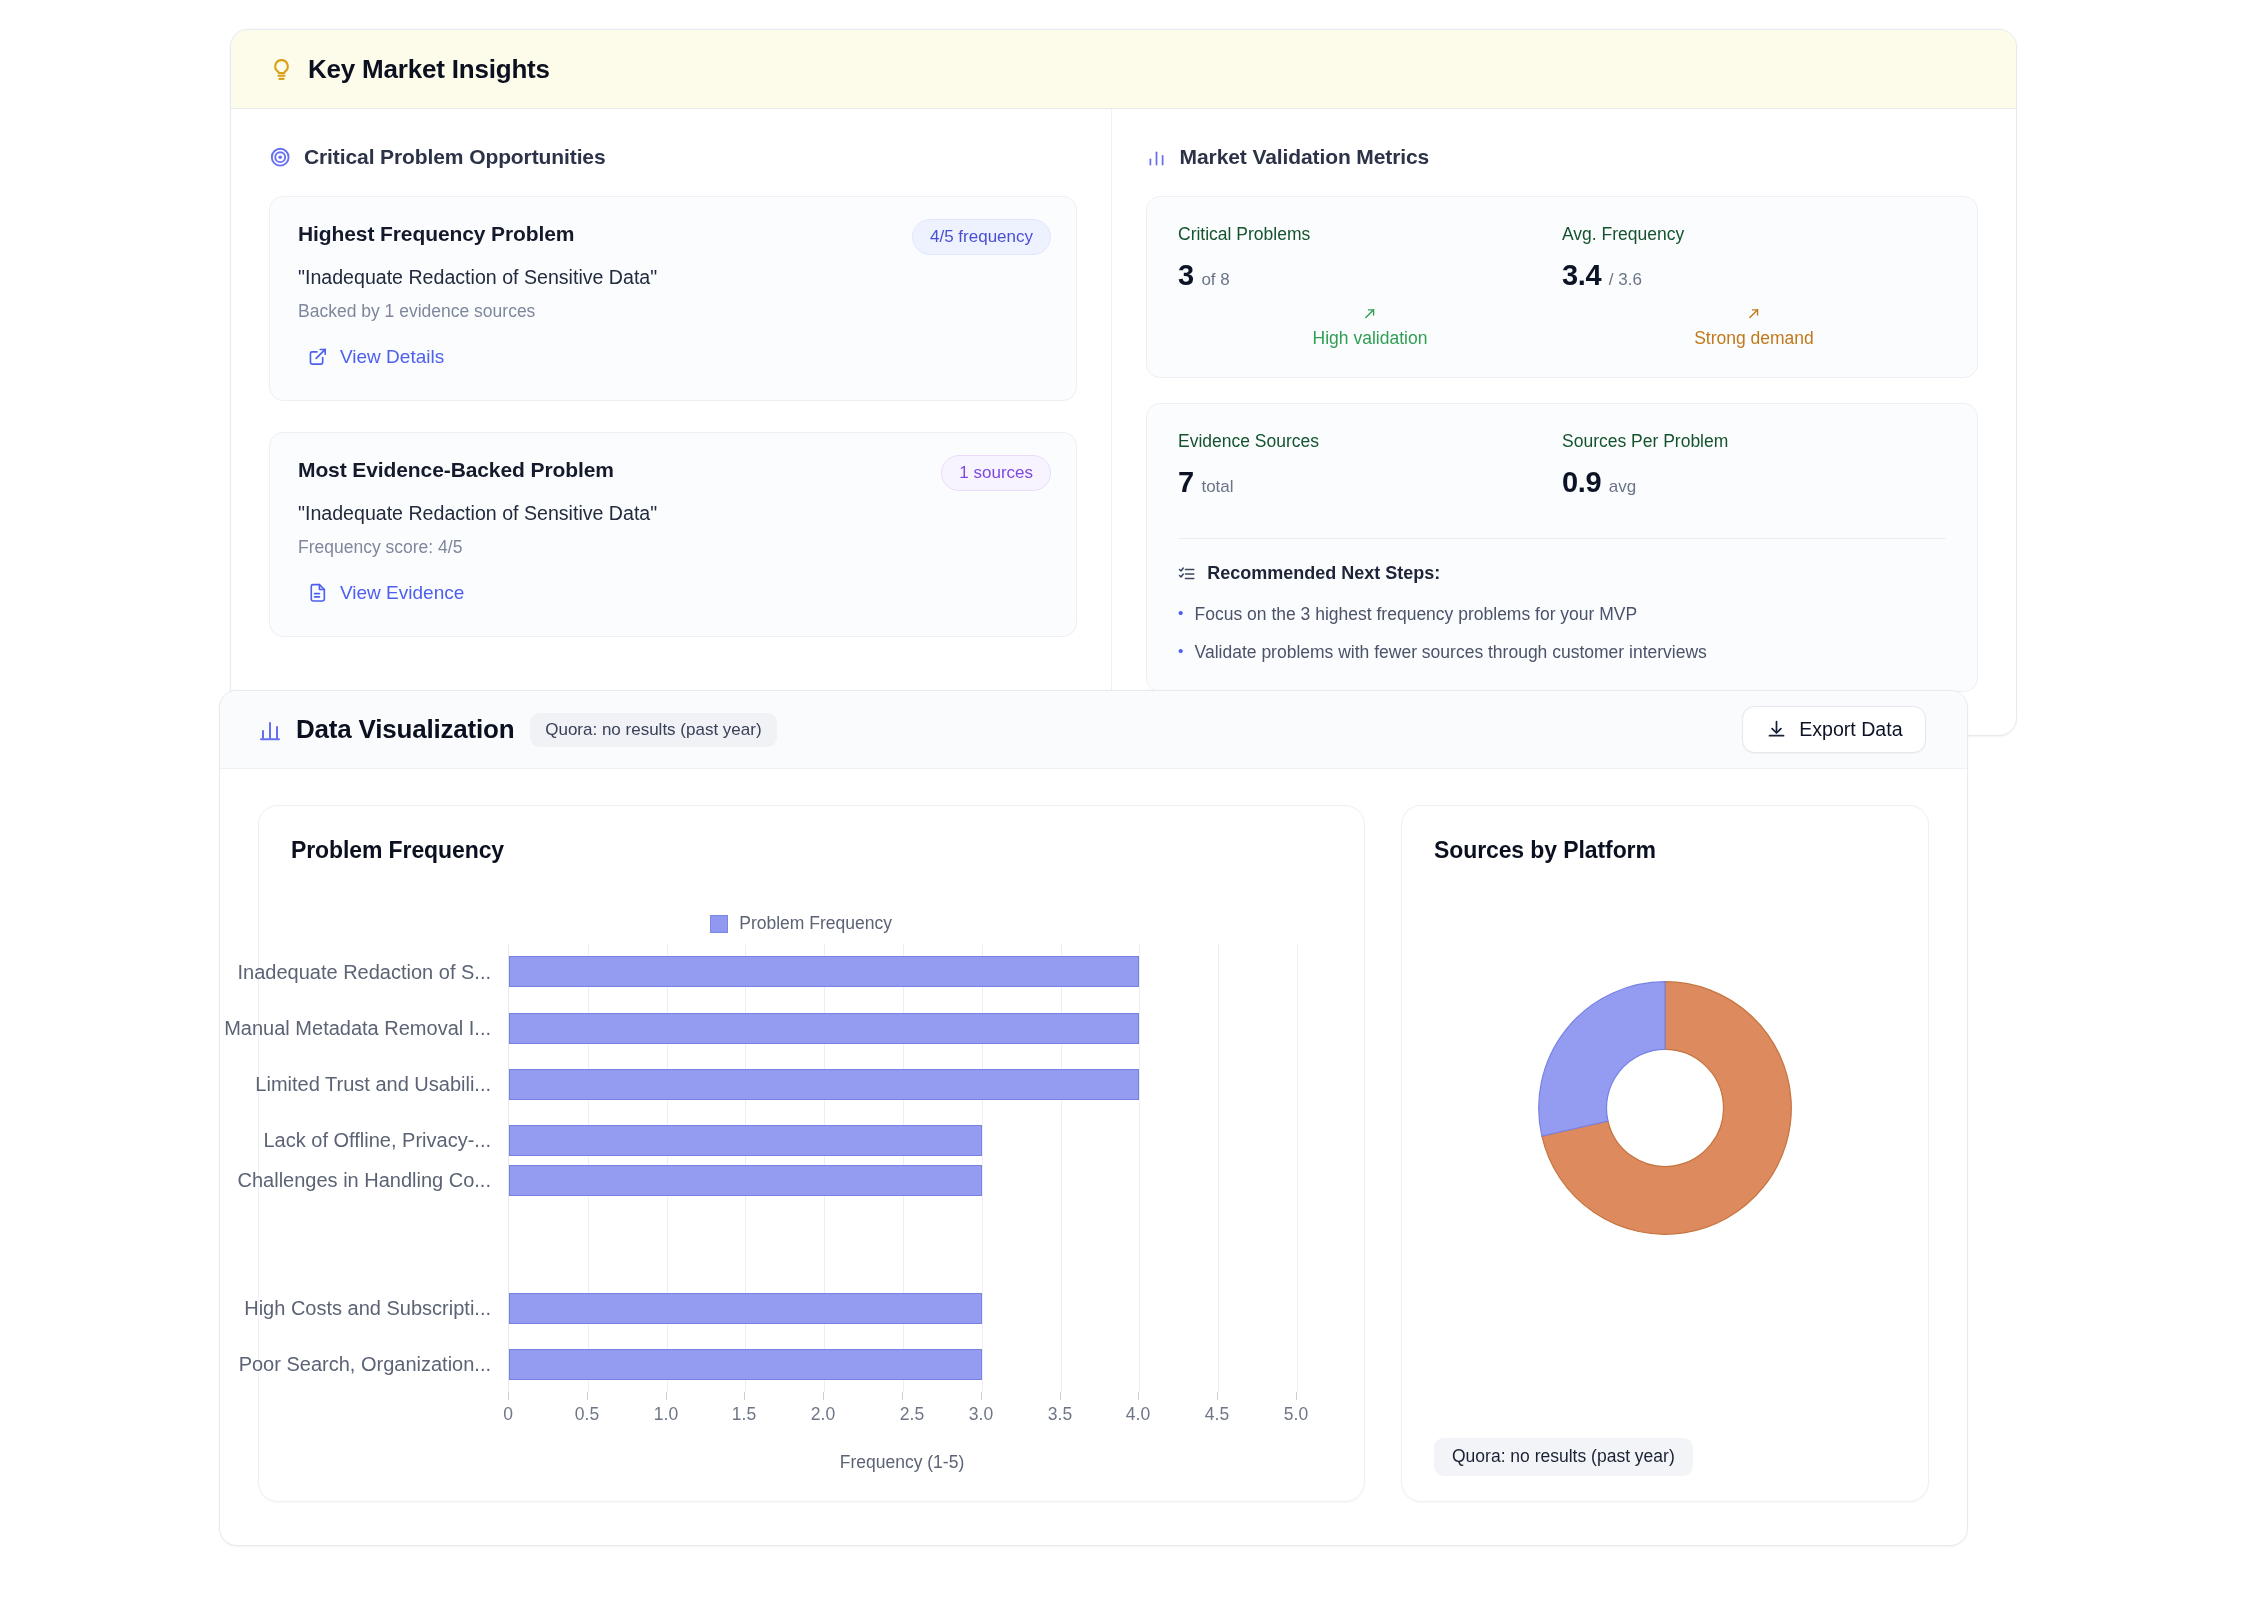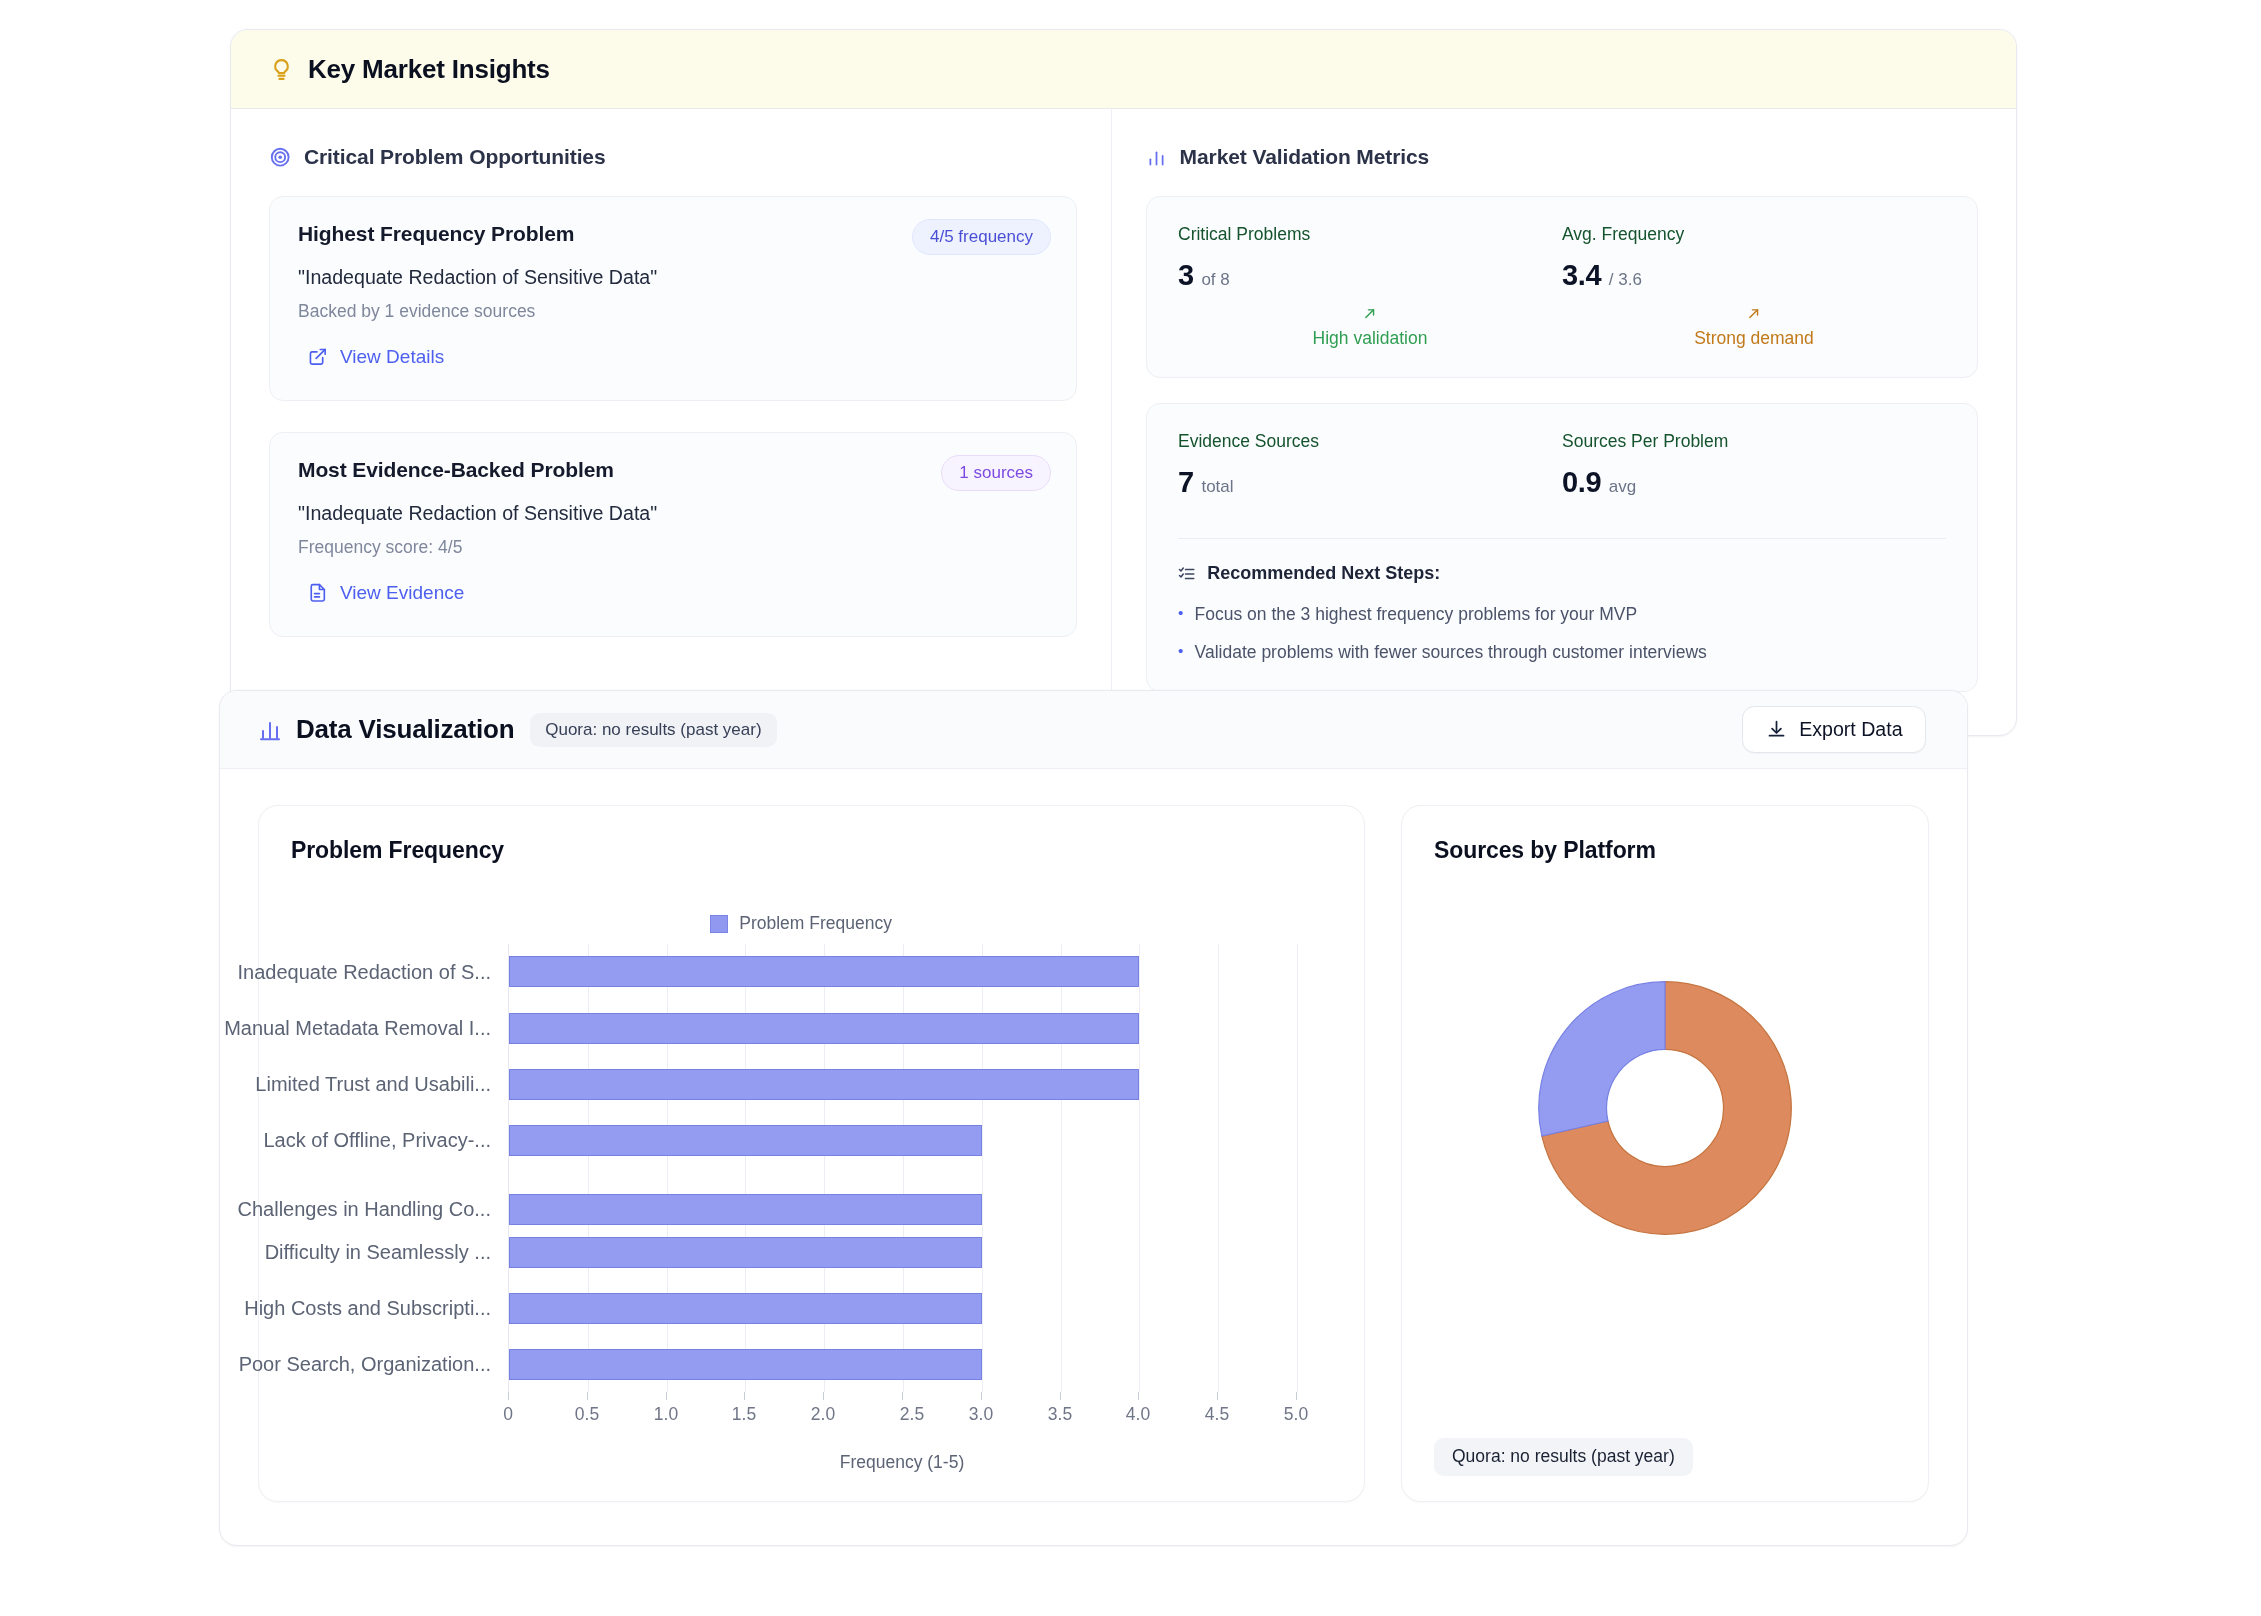--- a/index.html
+++ b/index.html
@@ -578,26 +578,22 @@
               <div class="bar-rect" style="width: 630px; background: rgb(148, 156, 242);"></div>
             </div>
             <div class="bar-row" style="top: 125px; width: 788px;">
               <span class="bar-ylabel">Limited Trust and Usabili...</span>
               <div class="bar-rect" style="width: 630px; background: rgb(148, 156, 242);"></div>
             </div>
             <div class="bar-row" style="top: 181px; width: 788px;">
               <span class="bar-ylabel">Lack of Offline, Privacy-...</span>
               <div class="bar-rect" style="width: 473px; background: rgb(148, 156, 242);"></div>
             </div>
-            <div class="bar-row" style="top: 250px; width: 788px;">
+            <div class="bar-row" style="top: 221px; width: 788px;">
               <span class="bar-ylabel">Challenges in Handling Co...</span>
-              <div class="bar-rect" style="width: 473px; background: rgb(148, 156, 242);"></div>
-            </div>
-            <div class="bar-row" style="top: 293px; width: 788px;">
-              <span class="bar-ylabel">Difficulty in Seamlessly ...</span>
               <div class="bar-rect" style="width: 473px; background: rgb(148, 156, 242);"></div>
             </div>
             <div class="bar-row" style="top: 349px; width: 788px;">
               <span class="bar-ylabel">High Costs and Subscripti...</span>
               <div class="bar-rect" style="width: 473px; background: rgb(148, 156, 242);"></div>
             </div>
             <div class="bar-row" style="top: 405px; width: 788px;">
               <span class="bar-ylabel">Poor Search, Organization...</span>
               <div class="bar-rect" style="width: 473px; background: rgb(148, 156, 242);"></div>
             </div>

